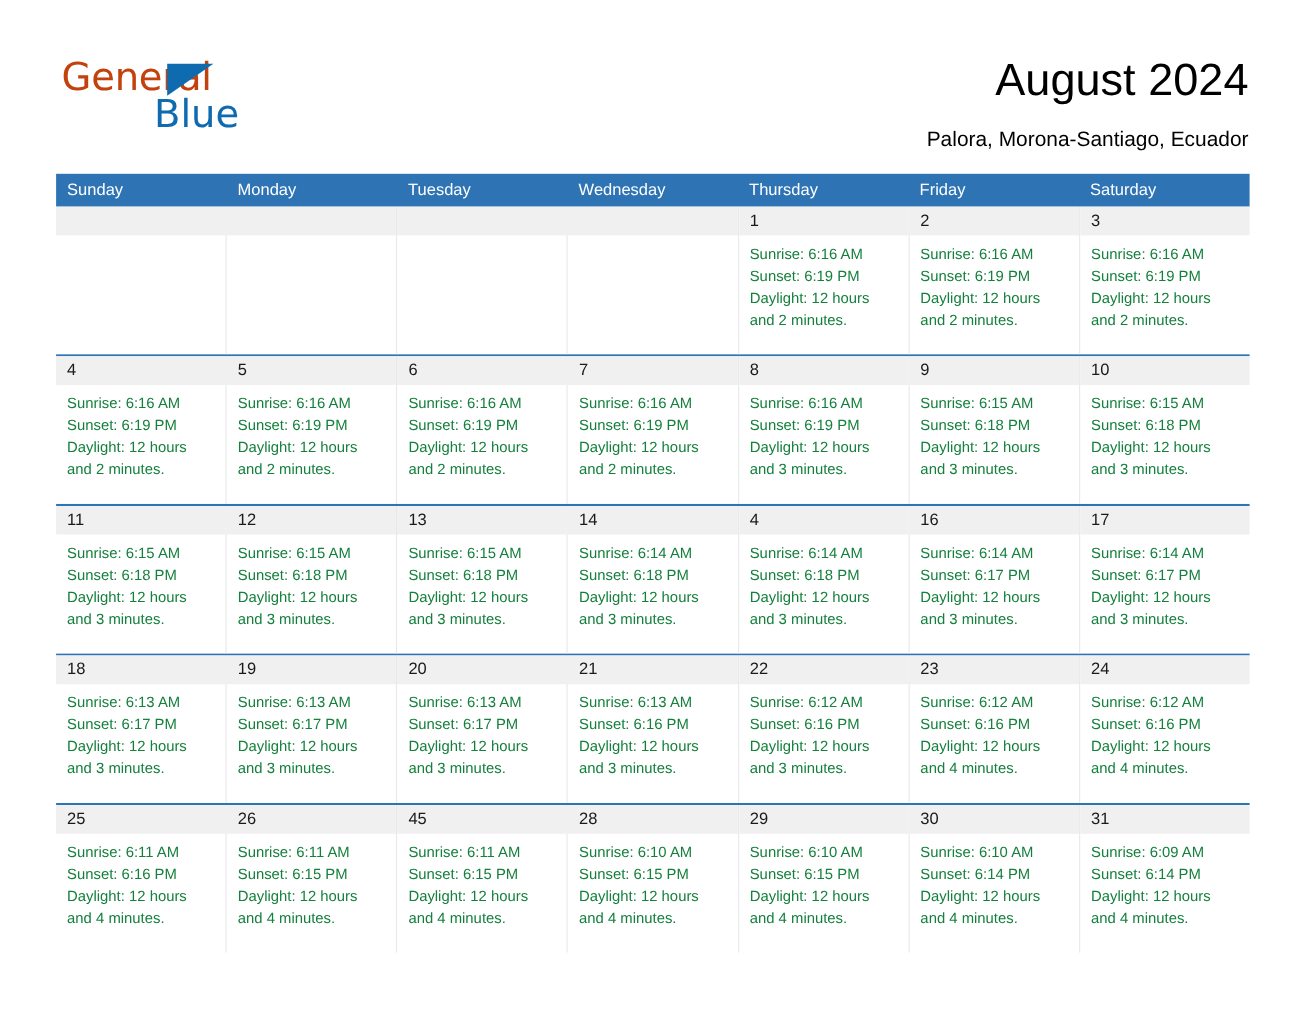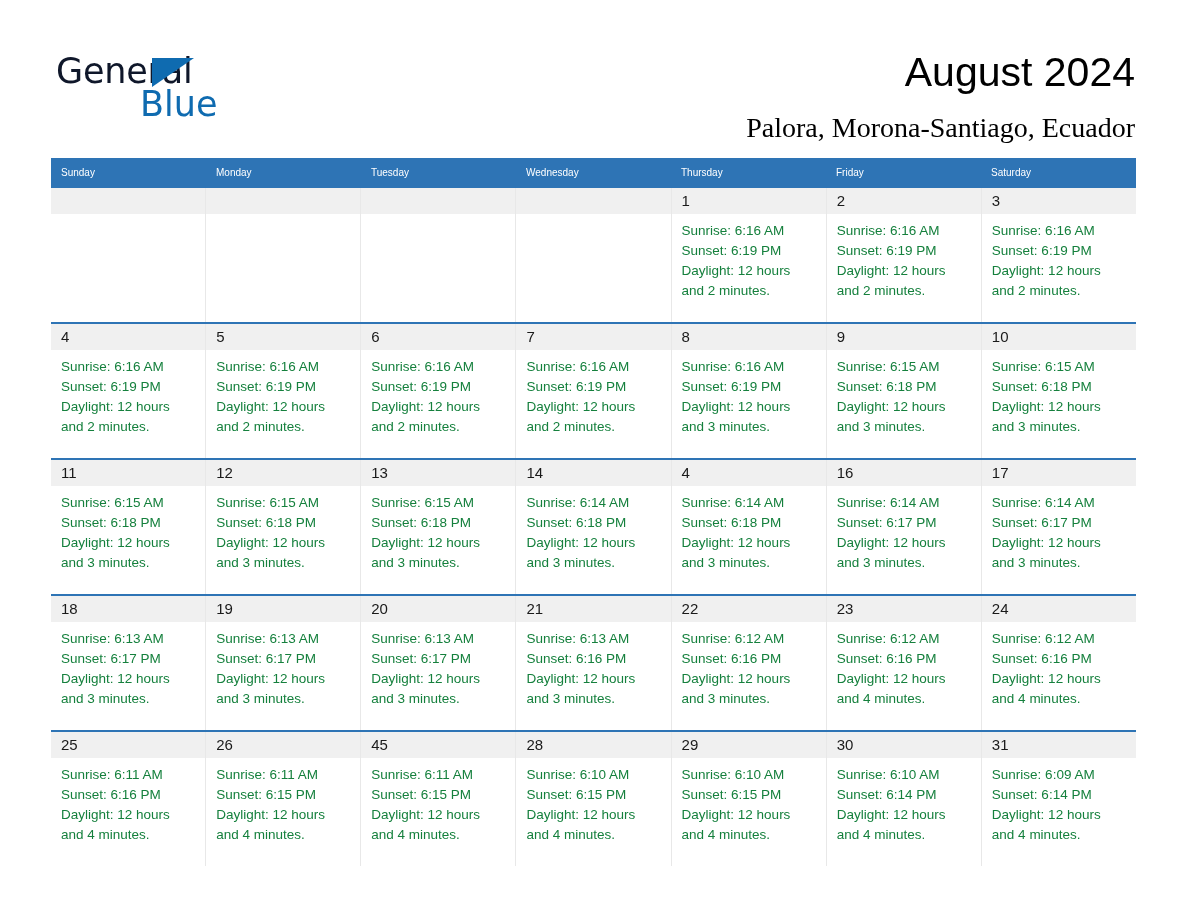--- a/index.html
+++ b/index.html
@@ -35,21 +35,21 @@
     top: 52px;
     width: 260px;
     height: 78px;
   }
   .logo-general {
     position: absolute;
     left: 0;
     top: 0;
     font-size: 35px;
     line-height: 38px;
-    color: #0f172a;
+    color: #c2410c;
     letter-spacing: -0.2px;
     font-family: "DejaVu Sans", sans-serif;
     font-weight: 400;
   }
   .logo-tri {
     position: absolute;
     left: 96px;
     top: 6px;
     width: 0;
     height: 0;
@@ -75,43 +75,42 @@
     font-size: 41px;
     line-height: 48px;
     color: #000;
     text-align: center;
     white-space: nowrap;
   }
   .subtitle {
     position: absolute;
     right: 53px;
     top: 113px;
-    font-size: 28px;
+    font-size: 19px;
     line-height: 30px;
     color: #000;
     white-space: nowrap;
-    font-family: Liberation Serif, serif;
   }
 
   
   .cal {
     position: absolute;
     left: 51px;
     top: 158px;
     width: 1085px;
   }
   .cal-head {
     display: flex;
     background: #2e74b5;
     height: 30px;
   }
   .cal-head .hcell {
     flex: 1 1 0;
     color: #ffffff;
-    font-size: 10px;
+    font-size: 15px;
     line-height: 30px;
     padding-left: 10px;
     box-sizing: border-box;
     white-space: nowrap;
   }
 
   .week {
     display: flex;
     border-top: 2px solid #2e74b5;
     height: 134px;

